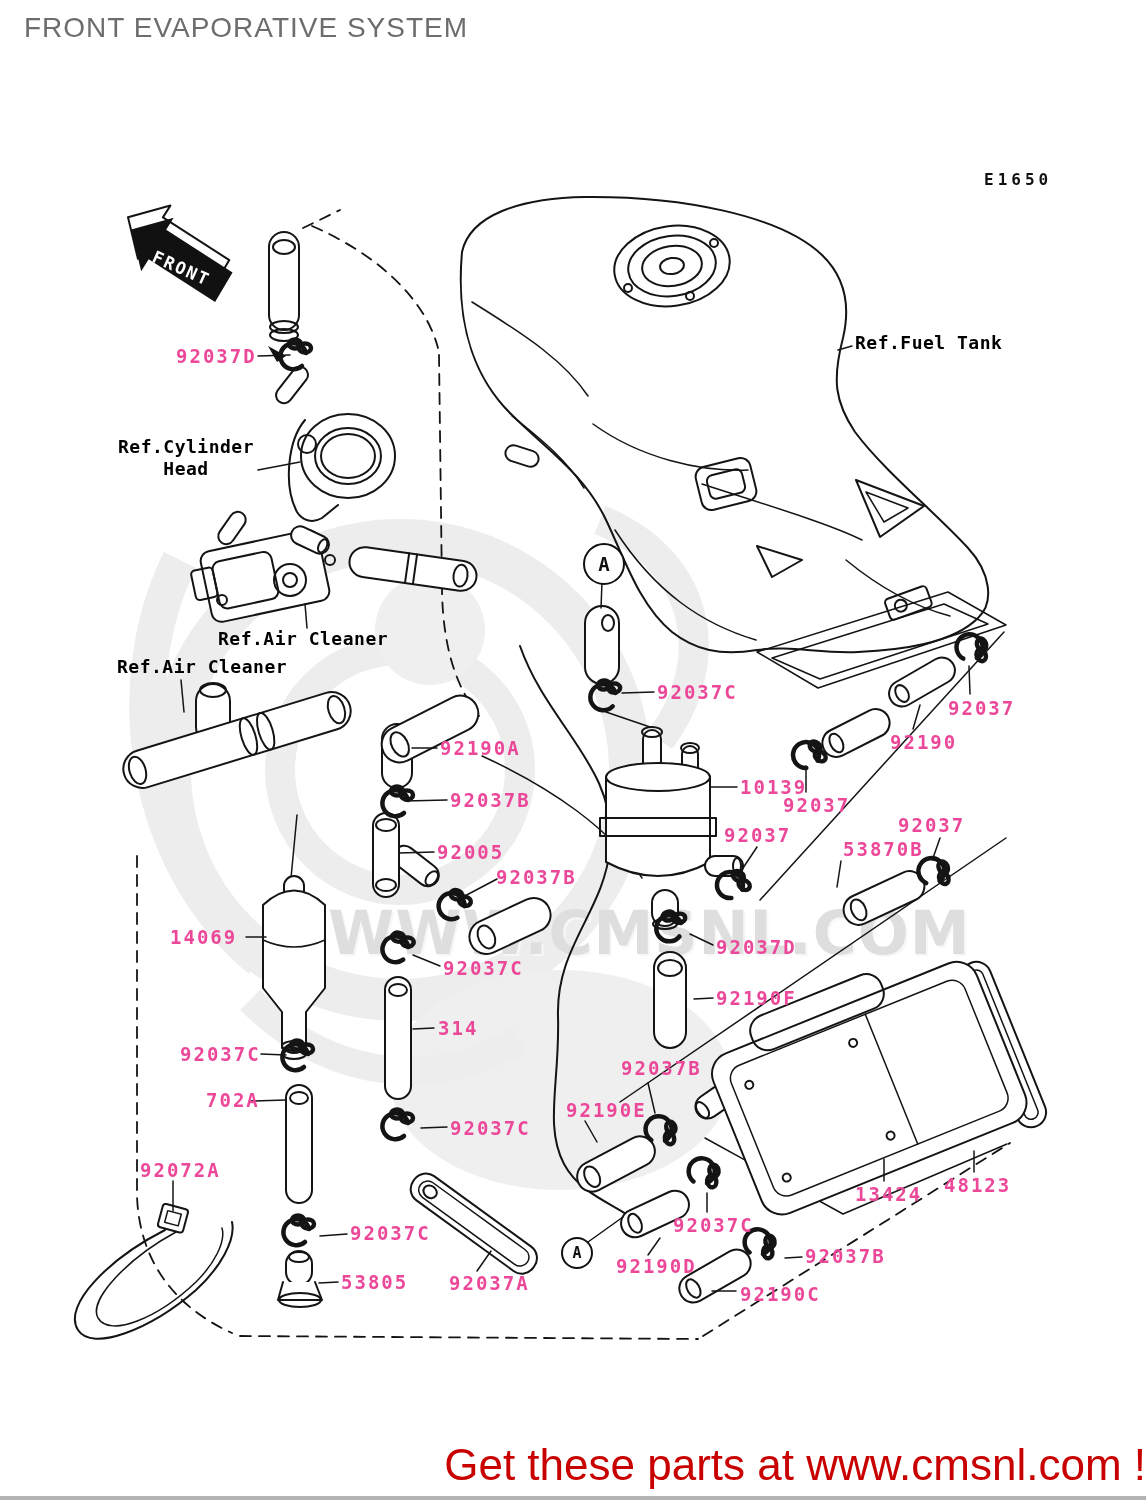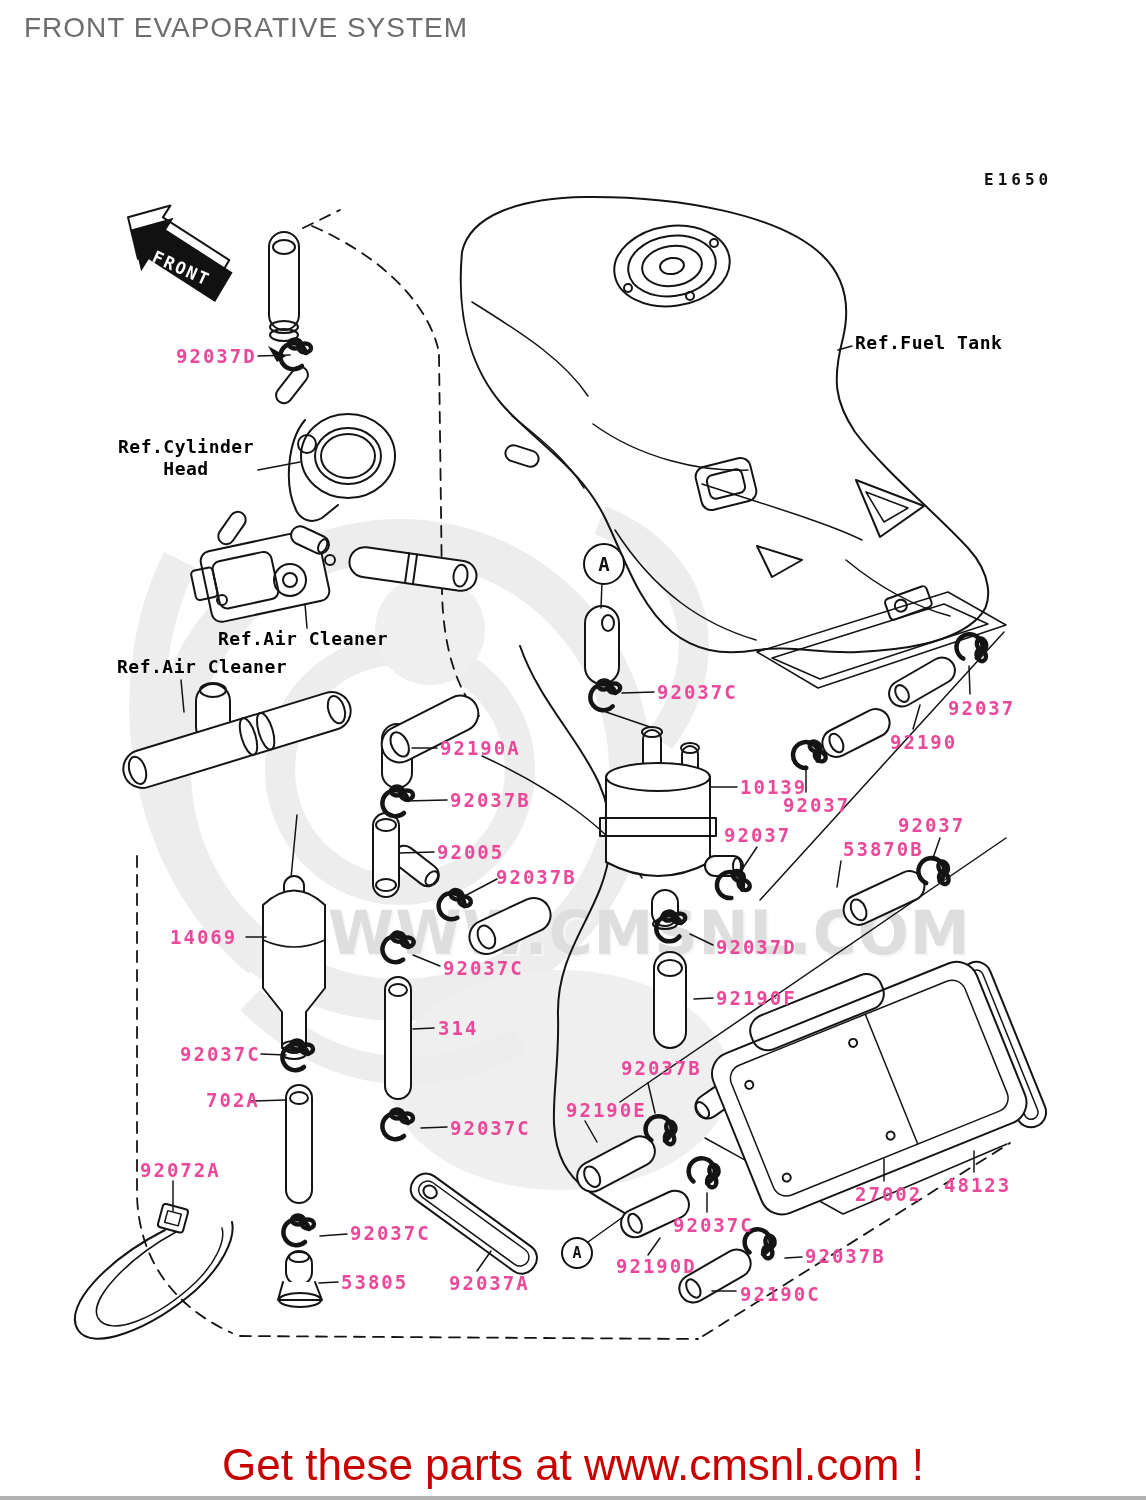--- a/index.html
+++ b/index.html
@@ -11,21 +11,21 @@
          letter-spacing:4px;color:#111}
   .pl{position:absolute;font:bold 19px "DejaVu Sans Mono",monospace;letter-spacing:2px;
       color:#ec4899;white-space:nowrap}
   .rl{position:absolute;font:bold 18px "DejaVu Sans Mono",monospace;letter-spacing:.5px;
       color:#000;white-space:nowrap;line-height:22px}
   .marker{position:absolute;border:2px solid #111;border-radius:50%;background:#fff;
           display:flex;align-items:center;justify-content:center;
           font:bold 19px "DejaVu Sans Mono",monospace;color:#111}
   #wm-text{position:absolute;left:328px;top:898px;font:bold 60px "DejaVu Sans",sans-serif;
            color:#dedede;letter-spacing:1px;text-shadow:2px 2px 0 #f7f7f7;white-space:nowrap}
-  #banner{position:absolute;left:0;top:1440px;width:100%;text-align:center;
+  #banner{position:absolute;left:0;top:1440px;width:100%;text-align:right;
           font:44px "Liberation Sans",sans-serif;color:#c80000;white-space:nowrap}
   #bottombar{position:absolute;left:0;top:1496px;width:100%;height:4px;background:#b3b3b3}
   svg{position:absolute;left:0;top:0}
   .ln{stroke:#141414;fill:none;stroke-width:2;stroke-linecap:round;stroke-linejoin:round}
   .thin{stroke-width:1.5}
   .dash{stroke-width:1.8;stroke-dasharray:11 8}
   .fillw{fill:#fff}
   .clipart{stroke:#141414;fill:none;stroke-width:4.5;stroke-linecap:round}
   .wm{stroke:#ededed;fill:none}
   .wmf{fill:#efefef;stroke:none}
@@ -431,21 +431,21 @@
   <div class="pl" style="left:140px;top:1159px">92072A</div>
   <div class="pl" style="left:350px;top:1222px">92037C</div>
   <div class="pl" style="left:341px;top:1271px">53805</div>
   <div class="pl" style="left:449px;top:1272px">92037A</div>
   <div class="pl" style="left:566px;top:1099px">92190E</div>
   <div class="pl" style="left:621px;top:1057px">92037B</div>
   <div class="pl" style="left:673px;top:1214px">92037C</div>
   <div class="pl" style="left:616px;top:1255px">92190D</div>
   <div class="pl" style="left:805px;top:1245px">92037B</div>
   <div class="pl" style="left:740px;top:1283px">92190C</div>
-  <div class="pl" style="left:855px;top:1183px">27002</div>
+  <div class="pl" style="left:855px;top:1183px">13424</div>
   <div class="pl" style="left:944px;top:1174px">48123</div>
 
   <div class="marker" style="left:583px;top:543px;width:38px;height:38px">A</div>
   <div class="marker" style="left:561px;top:1237px;width:28px;height:28px;font-size:15px">A</div>
 
   <div id="banner">Get these parts at www.cmsnl.com !</div>
   <div id="bottombar"></div>
 </div>
 
 </body></html>

